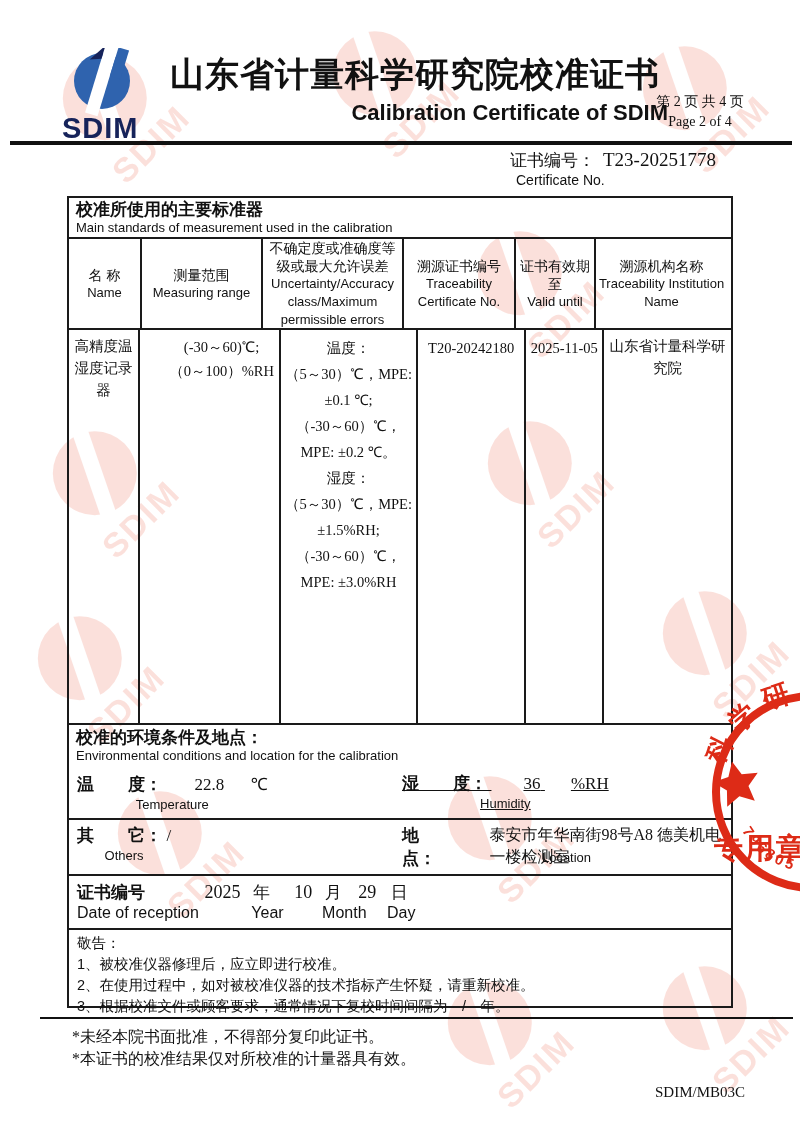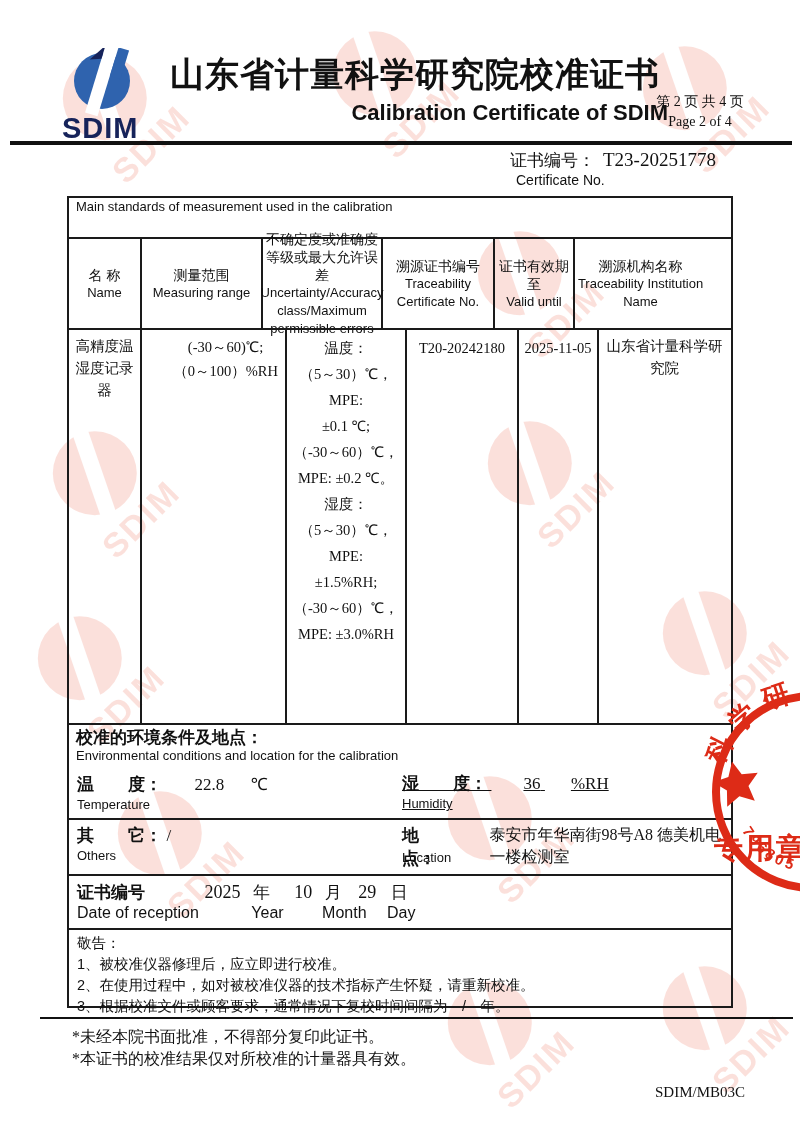--- a/index.html
+++ b/index.html
@@ -59,34 +59,34 @@
     position:absolute; left:0; top:130px; width:100%; height:395px;
     border-top:2px solid #1a1a1a; display:flex;
   }
   .cell { height:100%; display:flex; flex-direction:column; align-items:center;
     text-align:center; border-right:2px solid #1a1a1a; padding:2px 2px; }
   .cell:last-child { border-right:none; }
   .hcell { justify-content:center; font-size:14px; line-height:18px; }
   .hcell .en { font-size:13px; }
   .bcell { justify-content:flex-start; padding-top:5px;
     font-family:"Liberation Serif", serif; font-size:14.5px; line-height:26px; }
-  .w1{width:73px;} .w2{width:121px;} .w3{width:120px;} .w4{width:112px;} .w5{width:80px;} .w6{width:131px;}
+  .w1{width:73px;} .w2{width:121px;} .w3{width:141px;} .w4{width:112px;} .w5{width:80px;} .w6{width:131px;}
   .bcell.w1, .bcell.w6 { line-height:22px; }
   .bcell.w2 { line-height:24px;margin-left:24px; }
   .secD { position:absolute; left:0; top:525px; width:100%; height:45px;
     border-top:2px solid #1a1a1a; padding:2px 7px; }
   .secE { position:absolute; left:0; top:570px; width:100%; height:50px; }
   .secF { position:absolute; left:0; top:620px; width:100%; height:56px; border-top:2px solid #1a1a1a; }
   .secG { position:absolute; left:0; top:676px; width:100%; height:54px; border-top:2px solid #1a1a1a; }
   .secH { position:absolute; left:0; top:730px; width:100%; height:78px;
     border-top:2px solid #1a1a1a; padding:3px 8px; font-size:14.5px; line-height:21px; }
   .fld { position:absolute; top:4px; }
   .fld .lab { font-weight:bold; font-size:17px; }
   .fld .val { font-family:"Liberation Serif", serif; font-size:17px; }
-  .fld .en { font-size:13px; margin-top:1px; }
+  .fld .en { font-size:13px; margin-top:1px;text-align:center; }
   .loc-val { display:inline-block; width:252px; vertical-align:top;
     font-family:"Liberation Serif", serif; font-size:16px; line-height:22px; }
   .rcp .num { font-family:"Liberation Serif", serif; font-size:18px; }
   .rcp .u { font-family:"Liberation Serif", serif; font-size:17px; }
   .rcp-en { font-size:16px; margin-top:0px; }
   
   .rule-bottom { position:absolute; left:40px; top:1017px; width:753px; height:0;
     border-top:2px solid #111; z-index:1; }
   .footnotes { position:absolute; left:72px; top:1026px; z-index:1;
     font-family:"Liberation Serif", serif; font-size:16px; line-height:22px; }
@@ -204,20 +204,21 @@
   </div>
   <div class="rule-double"></div>
   <div class="certno">
     <span>证书编号：</span><span class="val">T23-20251778</span>
   </div>
   <div class="certno-en">Certificate No.</div>
 
   <div class="box">
 
     <div class="secA">
+      <div class="sec-title-cn">校准所使用的主要标准器</div>
       <div class="sec-title-en">Main standards of measurement used in the calibration</div>
     </div>
 
     <div class="hrow">
       <div class="cell hcell w1">
           <div>名  称</div>
           <div class="en">Name</div>
         </div>
       <div class="cell hcell w2">
           <div>测量范围</div>

